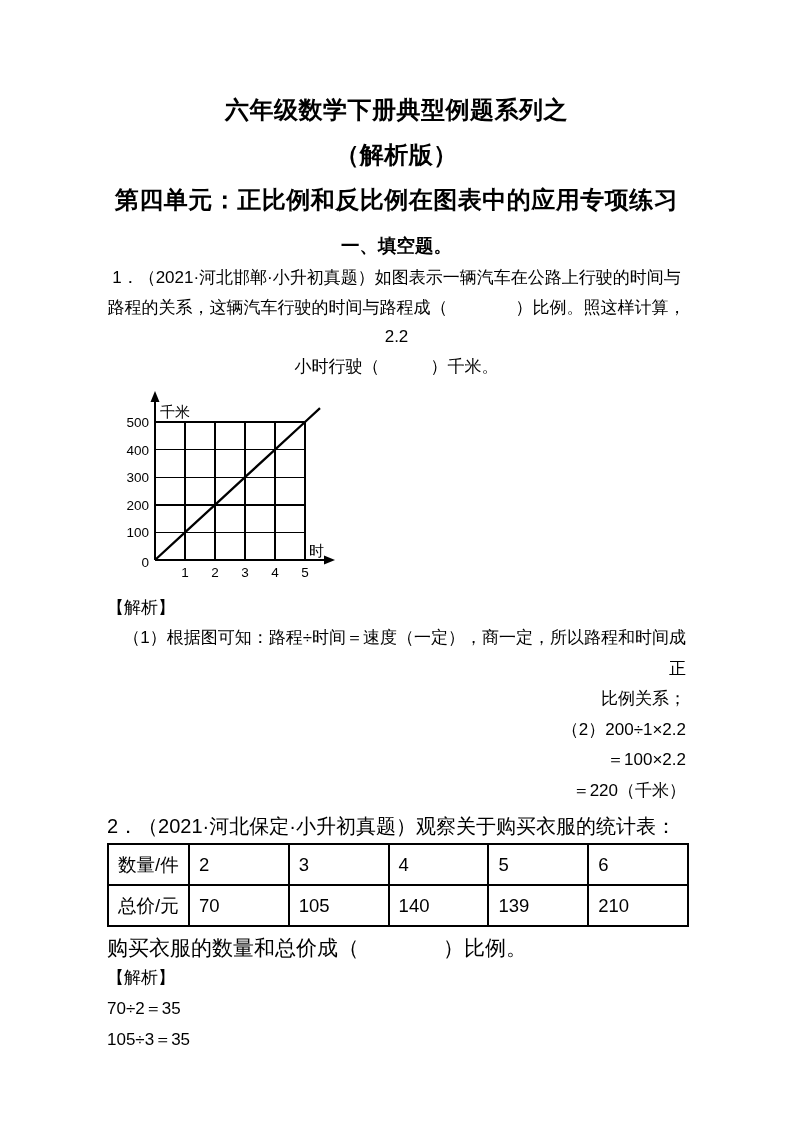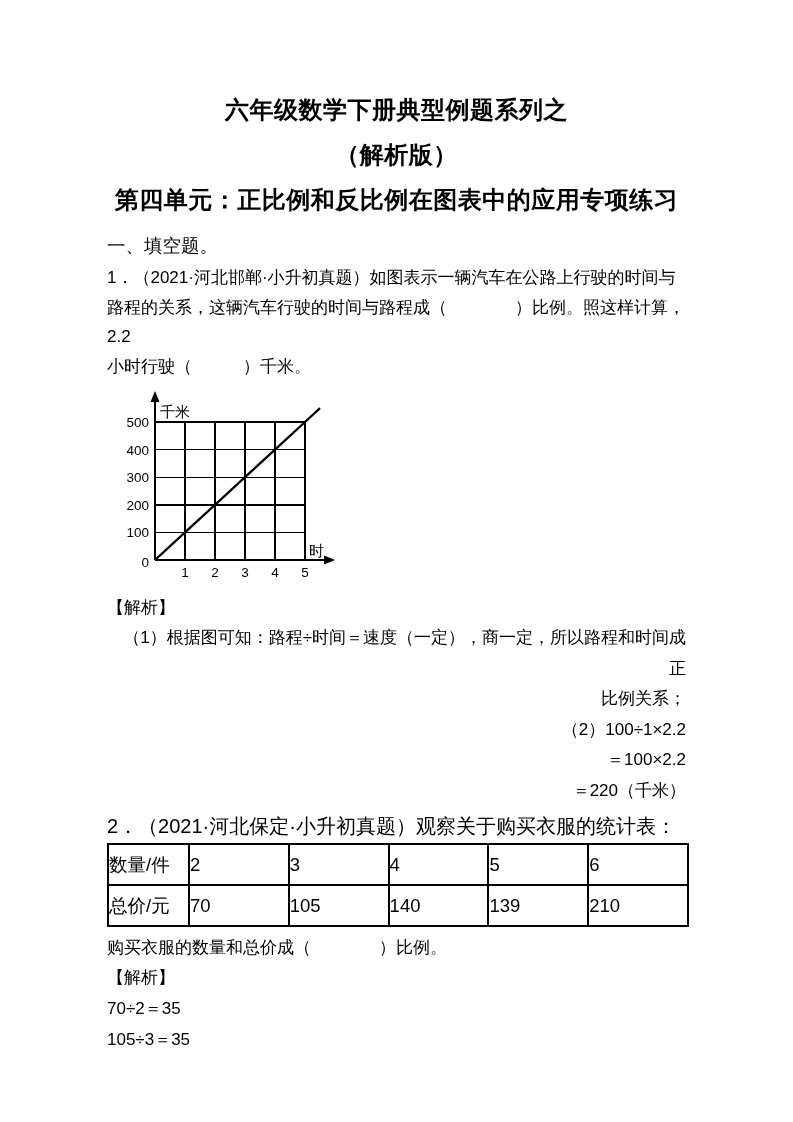--- a/index.html
+++ b/index.html
@@ -16,51 +16,52 @@
   .content { padding:0 107px 0 107px; }
 
   .title-block { margin-top:87px; text-align:center; }
   .title-line {
     font-size:24px; line-height:45px; font-weight:bold;
     letter-spacing:0.5px;
   }
 
   .section-heading {
     margin-top:9px;
-    font-size:18.5px; line-height:30px; font-weight:normal;
+    font-size:18.5px; line-height:30px; font-weight:bold;text-align:center;
   }
 
   .body-line { font-size:17px; line-height:29.5px; }
 
-  .q1-lines { margin-top:2px; }
+  .q1-lines { margin-top:2px;text-align:center; }
 
   .chart-figure { margin-top:10px; margin-left:11px; width:230px; height:196px; }
   .chart-figure svg { display:block; }
 
   .analysis-label-line { margin-top:6px; font-size:17px; line-height:30px; }
   .q1-analysis .body-line { line-height:30.5px;text-align:right; }
 
   .q2-intro { margin-top:5px; font-size:20px; line-height:30px; }
 
   table.stats {
     margin-top:2px;
     border-collapse:collapse;
     table-layout:fixed;
     width:580px;
   }
   table.stats td {
     border:2px solid #000000;
     height:41px;
+    padding-left:9px;
     font-size:18.5px;
     vertical-align:middle;
   }
   td.c0 { width:81px; }
   td.cn { width:99.8px; }
 
-  .q2-question { margin-top:6px; font-size:17px; line-height:30px; }
+  .q2-question { margin-top:6px; font-size:21px; line-height:30px; }
   .q2-analysis-label { font-size:17px; line-height:30px; }
   .q2-analysis .body-line { line-height:31px; }
 </style>
 </head>
 <body>
 
 <div class="page">
   <div class="content">
 
     <div class="title-block">
@@ -108,21 +109,21 @@
           <text x="187" y="186" text-anchor="middle" font-size="13.5" fill="#000" font-family="&quot;Liberation Sans&quot;, sans-serif">5</text>
           <text x="42" y="26" text-anchor="start" font-size="15" fill="#000" font-family="&quot;Liberation Sans&quot;, sans-serif">千米</text>
           <text x="191" y="165" text-anchor="start" font-size="15" fill="#000" font-family="&quot;Liberation Sans&quot;, sans-serif">时</text>
         </svg>
     </div>
 
     <div class="q1-analysis">
       <div class="analysis-label-line">【解析】</div>
       <div class="body-line">（1）根据图可知：路程÷时间＝速度（一定），商一定，所以路程和时间成正</div>
       <div class="body-line">比例关系；</div>
-      <div class="body-line">（2）100÷1×2.2</div>
+      <div class="body-line">（2）200÷1×2.2</div>
       <div class="body-line">＝100×2.2</div>
       <div class="body-line">＝220（千米）</div>
     </div>
 
     <div class="q2-intro">2．（2021·河北保定·小升初真题）观察关于购买衣服的统计表：</div>
 
     <table class="stats">
       <tbody>
         <tr>
           <td class="c0">数量/件</td>

